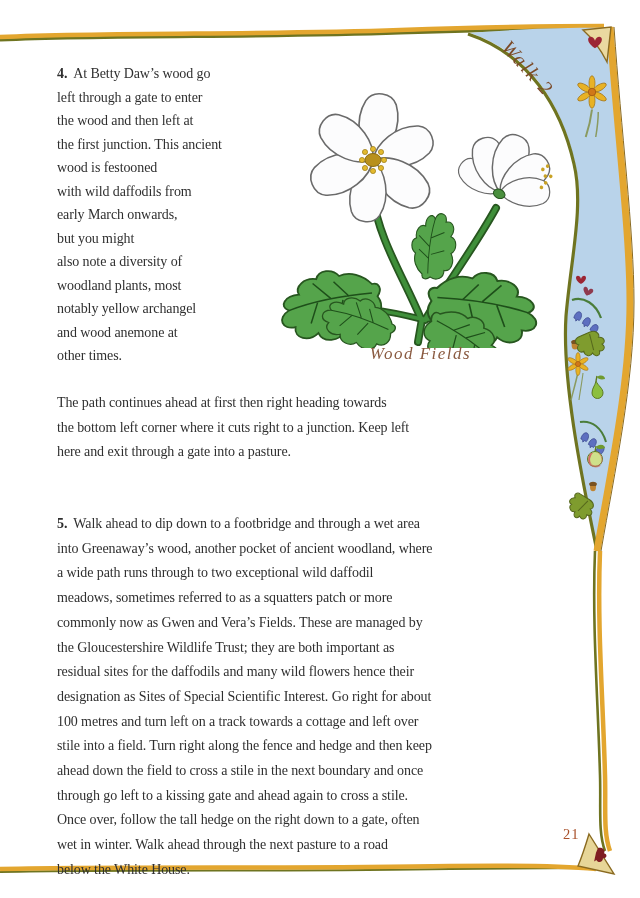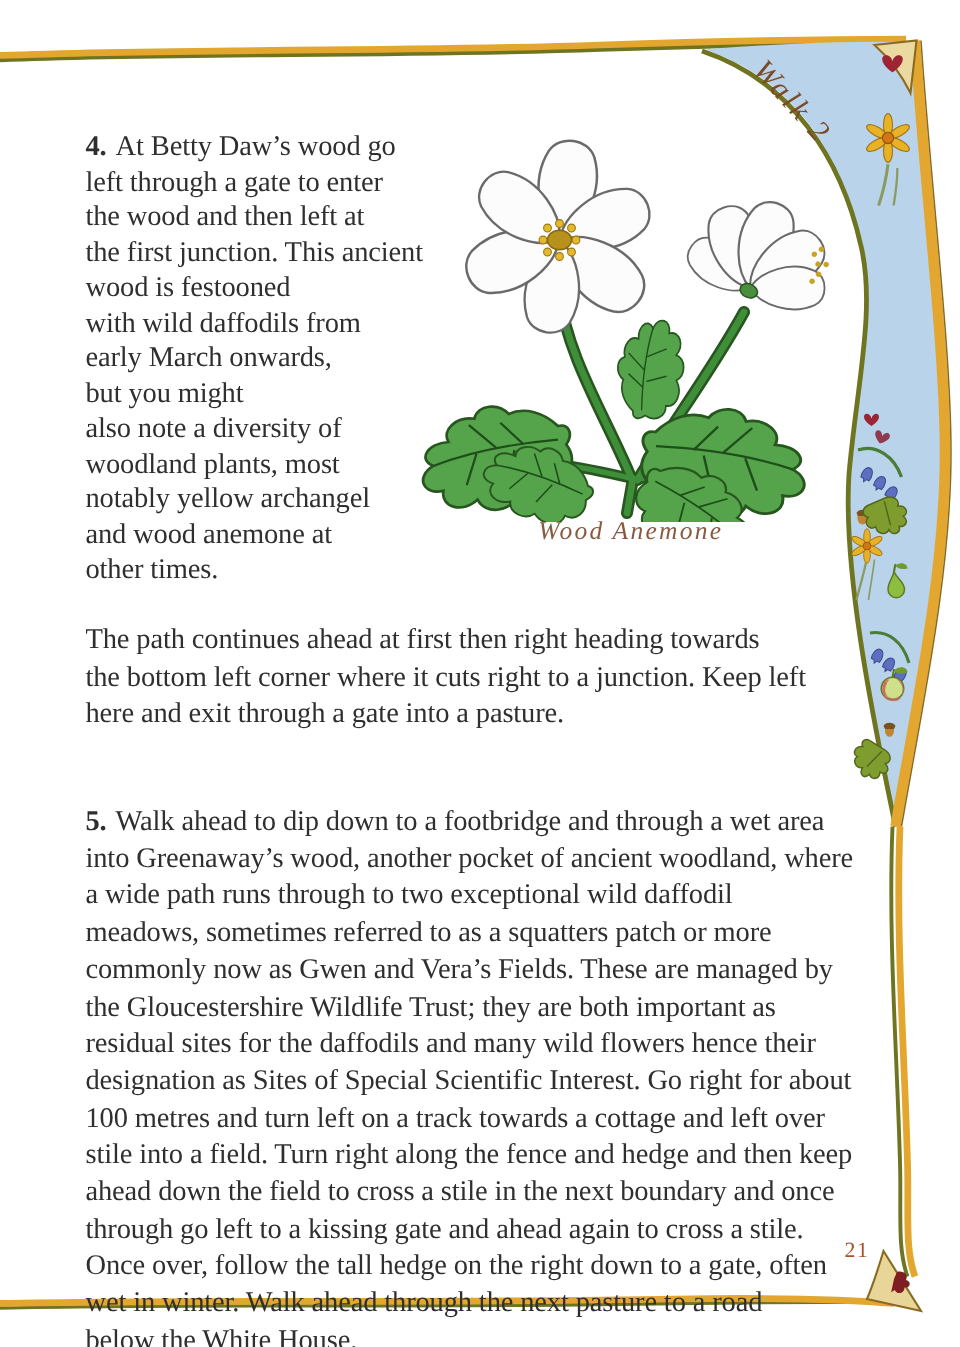--- a/index.html
+++ b/index.html
@@ -3,21 +3,21 @@
 <meta charset="utf-8">
 <style>
   html,body{margin:0;padding:0;background:#ffffff;}
   .page{
     position:relative;width:640px;height:898px;background:#ffffff;overflow:hidden;
     font-family:"Liberation Serif","DejaVu Serif",serif;color:#2f2f2f;
   }
   .border-svg,.flower-svg{position:absolute;pointer-events:none;}
   .border-svg{left:0;top:0;}
   .flower-svg{left:272px;top:76px;}
-  .para{position:absolute;font-size:19px;letter-spacing:-0.1px;margin-top:24px;}
+  .para{position:absolute;font-size:14px;letter-spacing:-0.1px;}
   .lines{white-space:pre-line;}
   .num{font-weight:bold;margin-right:6px;}
   .para4{left:57px;top:62px;width:320px;line-height:23.5px;}
   .para-conn{left:57px;top:391px;width:535px;line-height:24.7px;font-family:Liberation Serif, serif;}
   .para5{left:57px;top:512px;width:535px;line-height:24.7px;}
   .caption{
     position:absolute;left:338px;top:344px;width:165px;text-align:center;
     font-style:italic;font-size:17px;color:#8a5a40;letter-spacing:1.5px;
   }
   .walk-banner{
@@ -228,21 +228,21 @@
 wood is festooned
 with wild daffodils from
 early March onwards,
 but you might
 also note a diversity of
 woodland plants, most
 notably yellow archangel
 and wood anemone at
 other times.</span></div>
 
-  <div class="caption">Wood Anemone</div>
+  <div class="caption">Wood Fields</div>
 
   <div class="para para-conn"><span class="lines">The path continues ahead at first then right heading towards
 the bottom left corner where it cuts right to a junction. Keep left
 here and exit through a gate into a pasture.</span></div>
 
   <div class="para para5"><span class="num">5.</span><span class="lines">Walk ahead to dip down to a footbridge and through a wet area
 into Greenaway’s wood, another pocket of ancient woodland, where
 a wide path runs through to two exceptional wild daffodil
 meadows, sometimes referred to as a squatters patch or more
 commonly now as Gwen and Vera’s Fields. These are managed by

